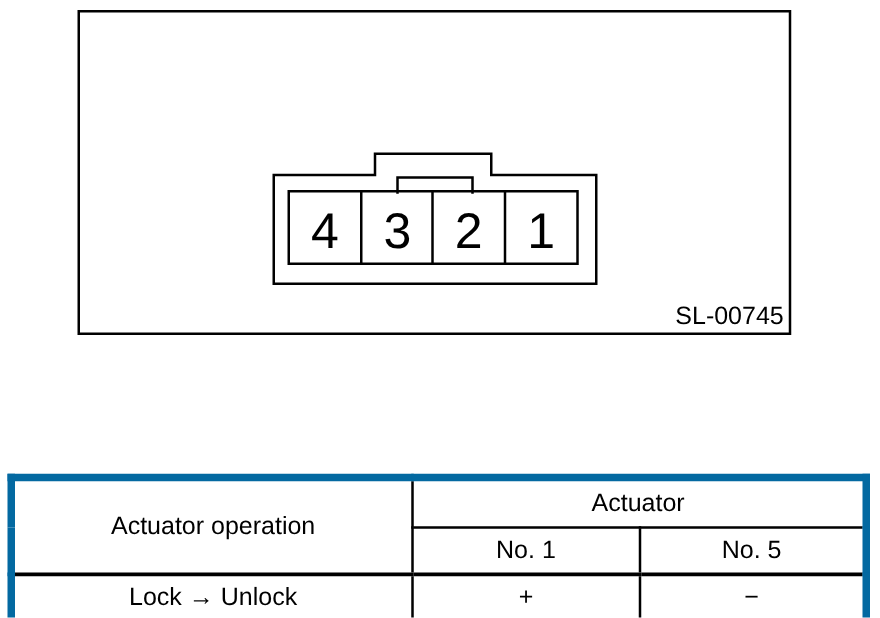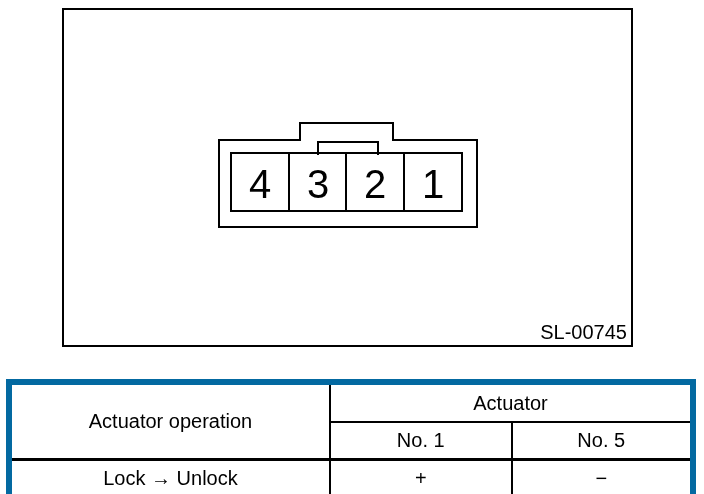--- a/index.html
+++ b/index.html
@@ -19,21 +19,21 @@
     width: 704px;
     height: 494px;
     background: #ffffff;
   }
   
   .figure-box {
     position: absolute;
     left: 62px;
     top: 8px;
     width: 571px;
-    height: 339px;
+    height: 260px;
     border: 2px solid #000000;
     box-sizing: border-box;
     background: #ffffff;
   }
   .connector-svg {
     position: absolute;
     left: 0;
     top: 0;
     width: 704px;
     height: 494px;

